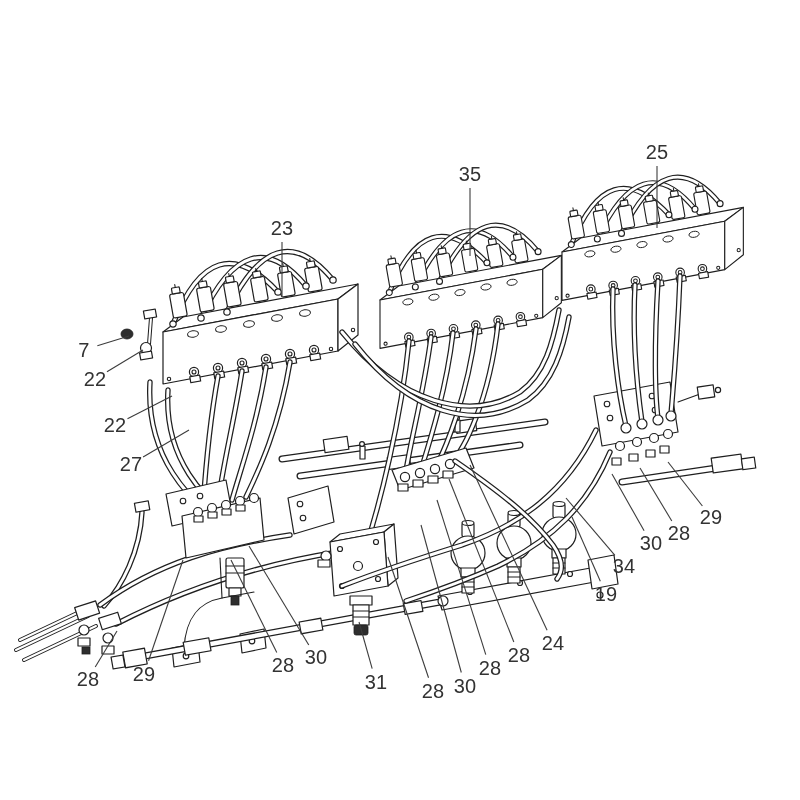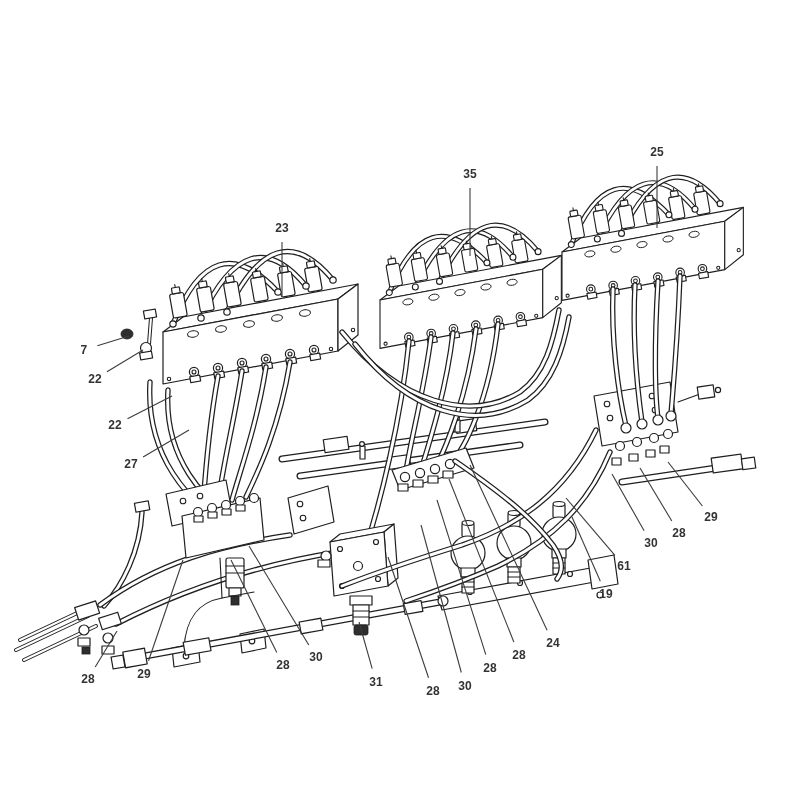--- a/index.html
+++ b/index.html
@@ -15,22 +15,22 @@
   
   .to {fill:none;stroke:var(--line);stroke-width:5.4;stroke-linecap:round;}
   .ti {fill:none;stroke:#fff;stroke-width:2.9;stroke-linecap:round;}
   
   .ro {fill:none;stroke:var(--line);stroke-width:7;stroke-linecap:round;}
   .ri {fill:none;stroke:#fff;stroke-width:4.4;stroke-linecap:round;}
   
   .so {fill:none;stroke:var(--line);stroke-width:4;stroke-linecap:round;}
   .si {fill:none;stroke:#fff;stroke-width:2;stroke-linecap:round;}
   #leaders line{stroke:var(--leader);stroke-width:1.1;}
-  .callout{position:absolute;transform:translate(-50%,-50%);font-size:12px;line-height:1;
-           color:var(--label);letter-spacing:.2px;user-select:none;font-weight:bold;}
+  .callout{position:absolute;transform:translate(-50%,-50%);font-size:20px;line-height:1;
+           color:var(--label);letter-spacing:.2px;user-select:none;}
 </style>
 </head>
 <body>
 
 <div class="stage">
 
 <svg id="art" width="800" height="800" viewBox="0 0 800 800">
   <defs>
 
     <path id="t231" d="M218,376 C210,420 206,462 203,506"></path>
@@ -449,19 +449,19 @@
       <div class="callout" style="left: 144px; top: 674px;">29</div>
       <div class="callout" style="left: 283px; top: 665px;">28</div>
       <div class="callout" style="left: 316px; top: 657px;">30</div>
       <div class="callout" style="left: 376px; top: 682px;">31</div>
       <div class="callout" style="left: 433px; top: 691px;">28</div>
       <div class="callout" style="left: 465px; top: 686px;">30</div>
       <div class="callout" style="left: 490px; top: 668px;">28</div>
       <div class="callout" style="left: 519px; top: 655px;">28</div>
       <div class="callout" style="left: 553px; top: 643px;">24</div>
       <div class="callout" style="left: 606px; top: 594px;">19</div>
-      <div class="callout" style="left: 624px; top: 566px;">61</div>
+      <div class="callout" style="left: 624px; top: 566px;">34</div>
       <div class="callout" style="left: 651px; top: 543px;">30</div>
       <div class="callout" style="left: 679px; top: 533px;">28</div>
       <div class="callout" style="left: 711px; top: 517px;">29</div>
     </div>
 
 </div>
 
 </body></html>

